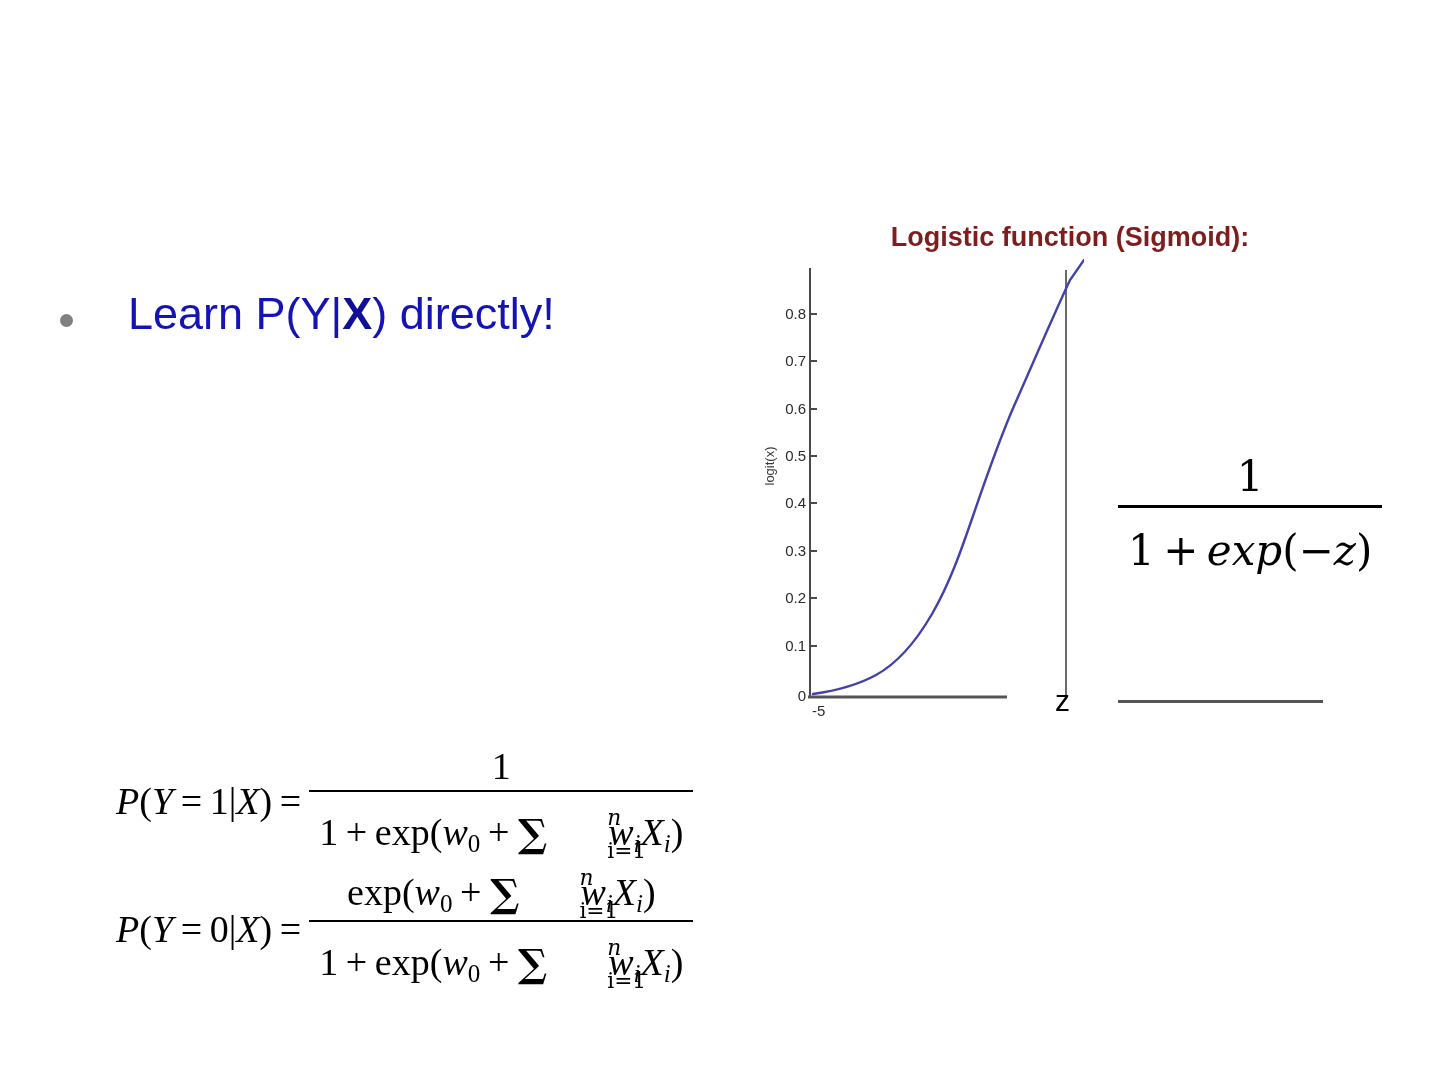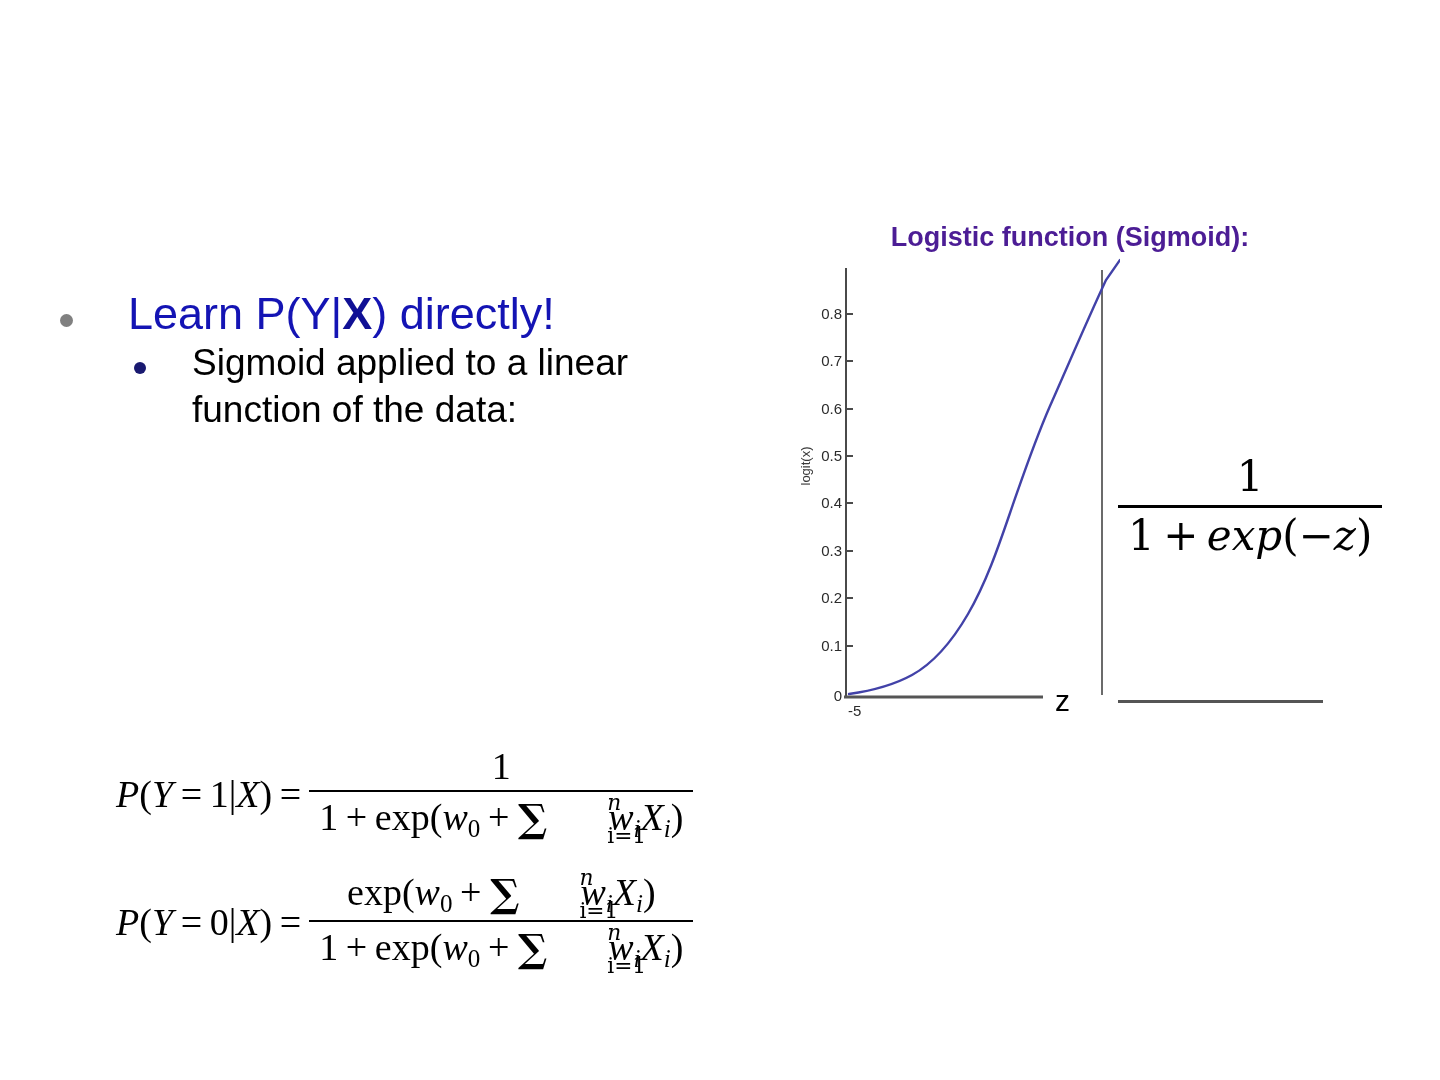--- a/index.html
+++ b/index.html
@@ -109,21 +109,21 @@
     vertical-align: middle;
     text-align: center;
   }
   .frac > .num {
     display: block;
     padding: 0 10px 2px 10px;
     border-bottom: 2px solid #000;
   }
   .frac > .den {
     display: block;
-    padding: 3px 10px 0 10px;
+    padding: 18px 10px 0 10px;
   }
 
   .sub  { font-size: 0.66em; vertical-align: -0.28em; font-style: italic; }
   .subn { font-size: 0.66em; vertical-align: -0.28em; font-style: normal; }
 
   .sumop {
     display: inline-block;
     position: relative;
     font-family: "DejaVu Serif", "Liberation Serif", serif;
     font-weight: bold;
@@ -169,28 +169,28 @@
 
   
   #chart-heading {
     position: absolute;
     left: 760px;
     top: 222px;
     width: 620px;
     text-align: center;
     font-size: 27px;
     font-weight: bold;
-    color: #4c1d95;
+    color: #7f1d1d;
     font-family: "Liberation Sans", sans-serif;
     white-space: nowrap;
   }
 
   #chart-figure {
     position: absolute;
-    left: 800px;
+    left: 764px;
     top: 258px;
     width: 320px;
     height: 462px;
   }
   #chart-figure svg { display: block; }
 
   #sigmoid-formula {
     position: absolute;
     left: 1118px;
     top: 452px;
@@ -232,24 +232,20 @@
 
 
   <div id="bullet-list">
 
     <div class="bullet-row l1-row">
       <span class="l1-marker"></span>
       <span class="l1-text"><span>Learn P(Y|</span><b>X</b><span>) directly!</span></span>
     </div>
 
 
-    <div class="bullet-row l2-row">
-      <span class="l2-marker"></span>
-      <span class="l2-text">Sigmoid applied to a linear function of the data:</span>
-    </div>
 
   </div>
 
   <div id="equation-py1" class="math">
     <span class="eq-lhs"><span class="mi">P</span><span class="mup">(</span><span class="mi">Y</span> <span class="mup">=</span> <span class="mup">1</span><span class="mup">|</span><span class="mi">X</span><span class="mup">)</span> <span class="mup">=</span></span><span class="frac"><span class="num"><span class="mup">1</span></span><span class="den"><span class="mup">1</span> <span class="mup">+</span> <span class="mup">exp</span><span class="mup">(</span><span class="mi">w</span><span class="subn">0</span> <span class="mup">+</span> <span class="sumop">∑<span class="lim-top">n</span><span class="lim-bot">i=1</span><span class="sumgap"></span></span><span class="mi">w</span><span class="sub">i</span><span class="mi">X</span><span class="sub">i</span><span class="mup">)</span></span></span>
   </div>
 
   <div id="equation-py0" class="math">
     <span class="eq-lhs"><span class="mi">P</span><span class="mup">(</span><span class="mi">Y</span> <span class="mup">=</span> <span class="mup">0</span><span class="mup">|</span><span class="mi">X</span><span class="mup">)</span> <span class="mup">=</span></span><span class="frac"><span class="num"><span class="mup">exp</span><span class="mup">(</span><span class="mi">w</span><span class="subn">0</span> <span class="mup">+</span> <span class="sumop">∑<span class="lim-top">n</span><span class="lim-bot">i=1</span><span class="sumgap"></span></span><span class="mi">w</span><span class="sub">i</span><span class="mi">X</span><span class="sub">i</span><span class="mup">)</span></span><span class="den"><span class="mup">1</span> <span class="mup">+</span> <span class="mup">exp</span><span class="mup">(</span><span class="mi">w</span><span class="subn">0</span> <span class="mup">+</span> <span class="sumop">∑<span class="lim-top">n</span><span class="lim-bot">i=1</span><span class="sumgap"></span></span><span class="mi">w</span><span class="sub">i</span><span class="mi">X</span><span class="sub">i</span><span class="mup">)</span></span></span>
   </div>

